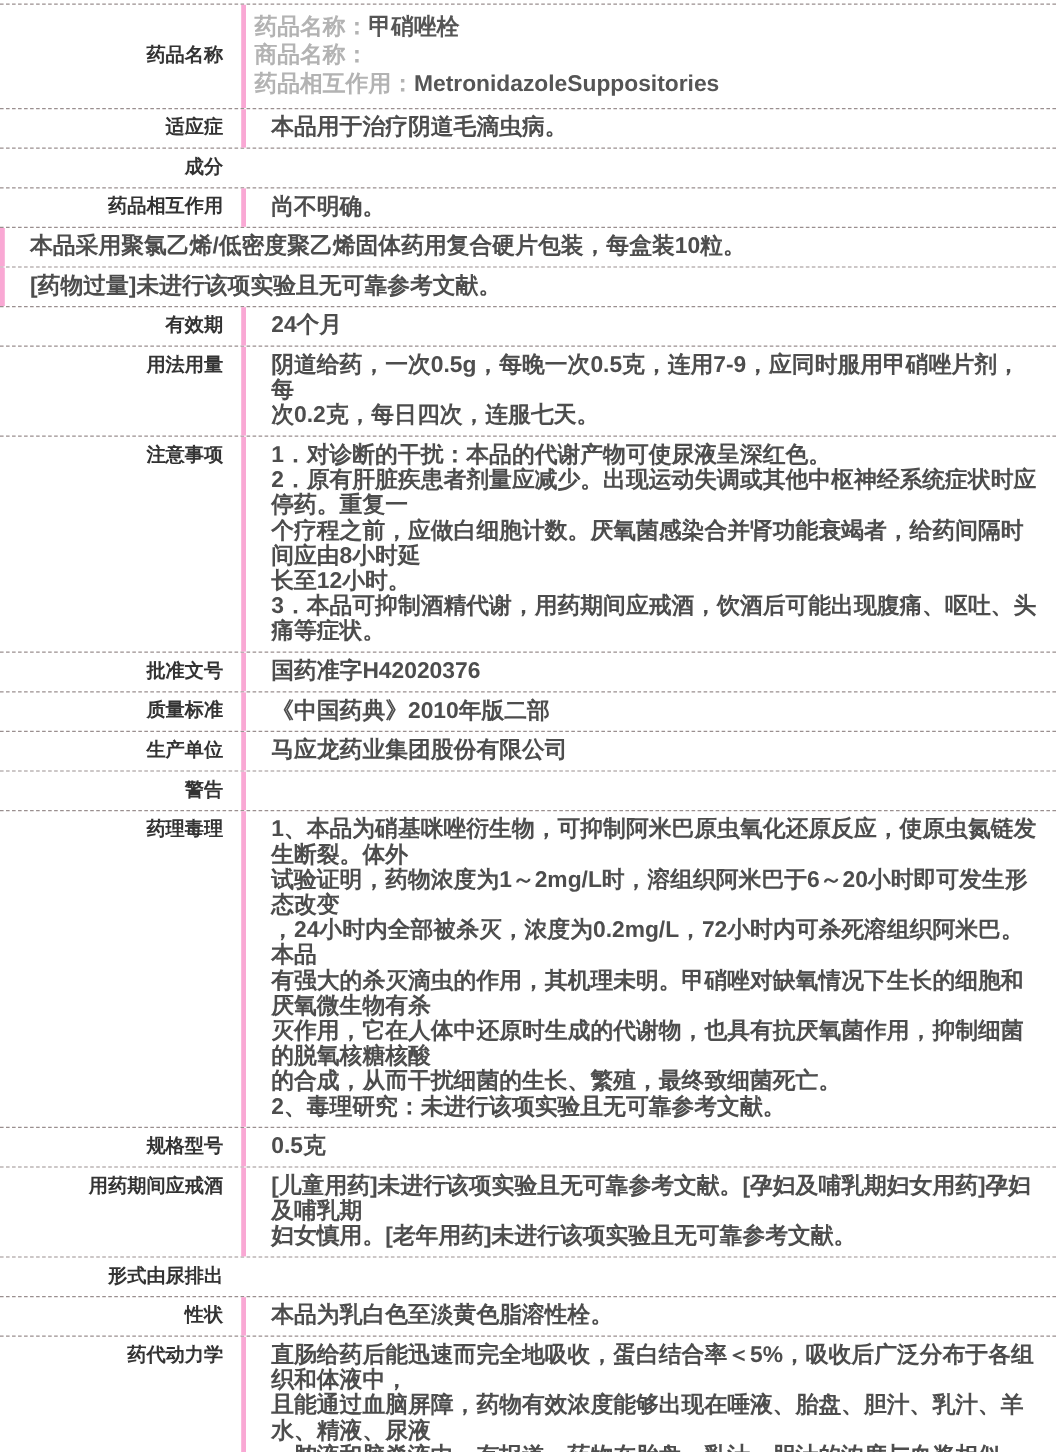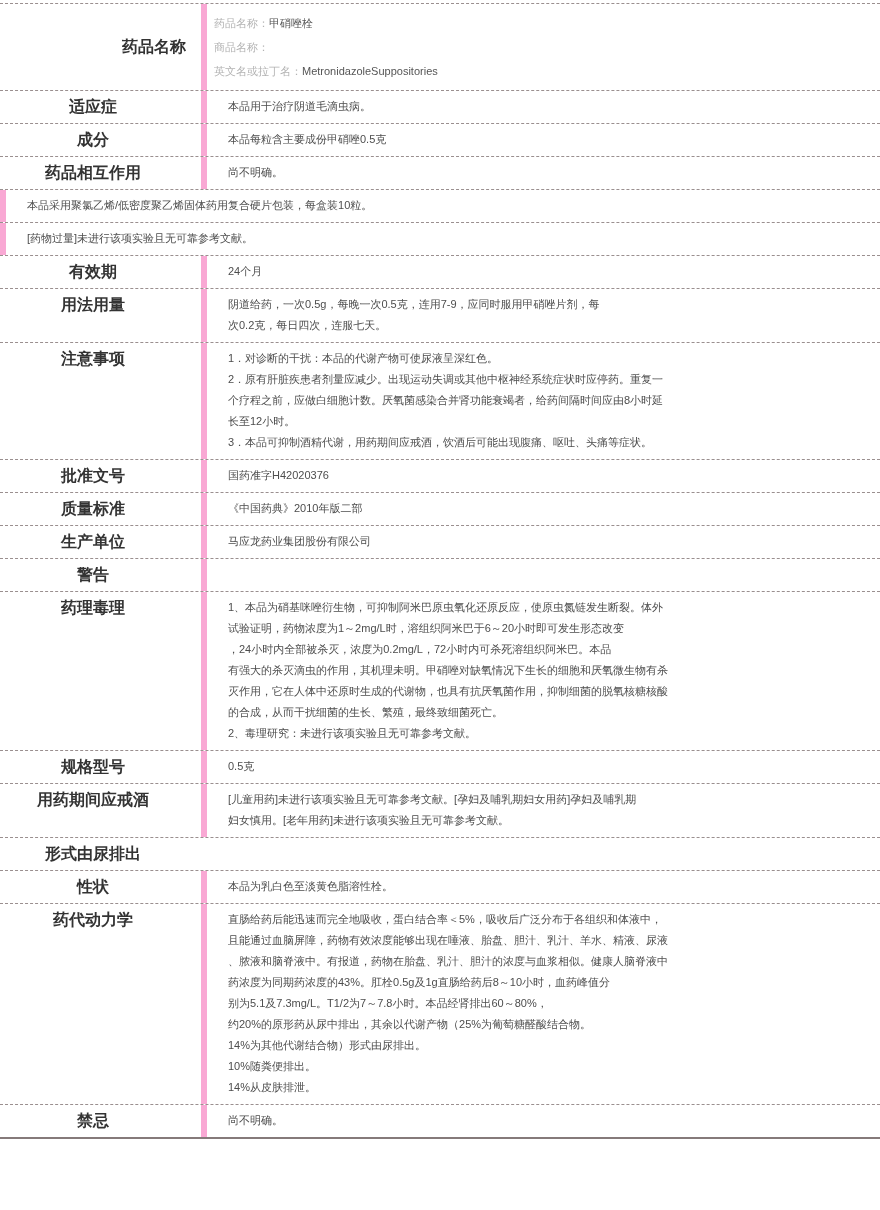--- a/index.html
+++ b/index.html
@@ -24,36 +24,37 @@
     align-items: stretch;
     border-bottom: 1px dashed #9a8f8f;
     min-height: 32px;
   }
   .row:last-child { border-bottom: none; }
   .label-cell {
     flex: 0 0 201px;
     width: 201px;
     box-sizing: border-box;
     padding: 5px 15px 5px 0;
-    text-align: center;
+    text-align: right;
     font-size: 16px;
     font-weight: bold;
     line-height: 22px;
     color: #333333;
   }
   .value-cell {
     flex: 1 1 auto;
     box-sizing: border-box;
-    border-left: 6px solid #f9a8d4;
+    border-left: 4px solid #f9a8d4;
     padding: 5px 12px 6px 21px;
-    font-size: 11px;
+    font-size: 19px;
     line-height: 21px;
     color: #4d4d4d;
     white-space: pre-line;
     min-height: 32px;
+    font-weight: bold;
   }
   
   .row-name { min-height: 79px; }
   .row-name .label-cell {
     display: flex;
     align-items: center;
     justify-content: flex-end;
   }
   .row-name .value-cell {
     padding: 7px 12px 7px 7px;
@@ -68,36 +69,35 @@
 
 <div class="page">
   <div class="drug-table">
   <div class="row row-name">
     <div class="label-cell">
       <span>药品名称</span>
     </div>
     <div class="value-cell">
           <div class="name-line"><span class="field-key">药品名称：</span><span class="field-val">甲硝唑栓</span></div>
           <div class="name-line"><span class="field-key">商品名称：</span><span class="field-val"></span></div>
-          <div class="name-line"><span class="field-key">英文名或拉丁名：</span><span class="field-val">MetronidazoleSuppositories</span></div>
+          <div class="name-line"><span class="field-key">药品相互作用：</span><span class="field-val">MetronidazoleSuppositories</span></div>
         </div>
   </div>
 
   <div class="row">
     <div class="label-cell">
       <span>适应症</span>
     </div>
     <div class="value-cell">本品用于治疗阴道毛滴虫病。</div>
   </div>
 
   <div class="row">
     <div class="label-cell">
       <span>成分</span>
     </div>
-    <div class="value-cell">本品每粒含主要成份甲硝唑0.5克</div>
   </div>
 
   <div class="row">
     <div class="label-cell">
       <span>药品相互作用</span>
     </div>
     <div class="value-cell">尚不明确。</div>
   </div>
 
   <div class="row">

